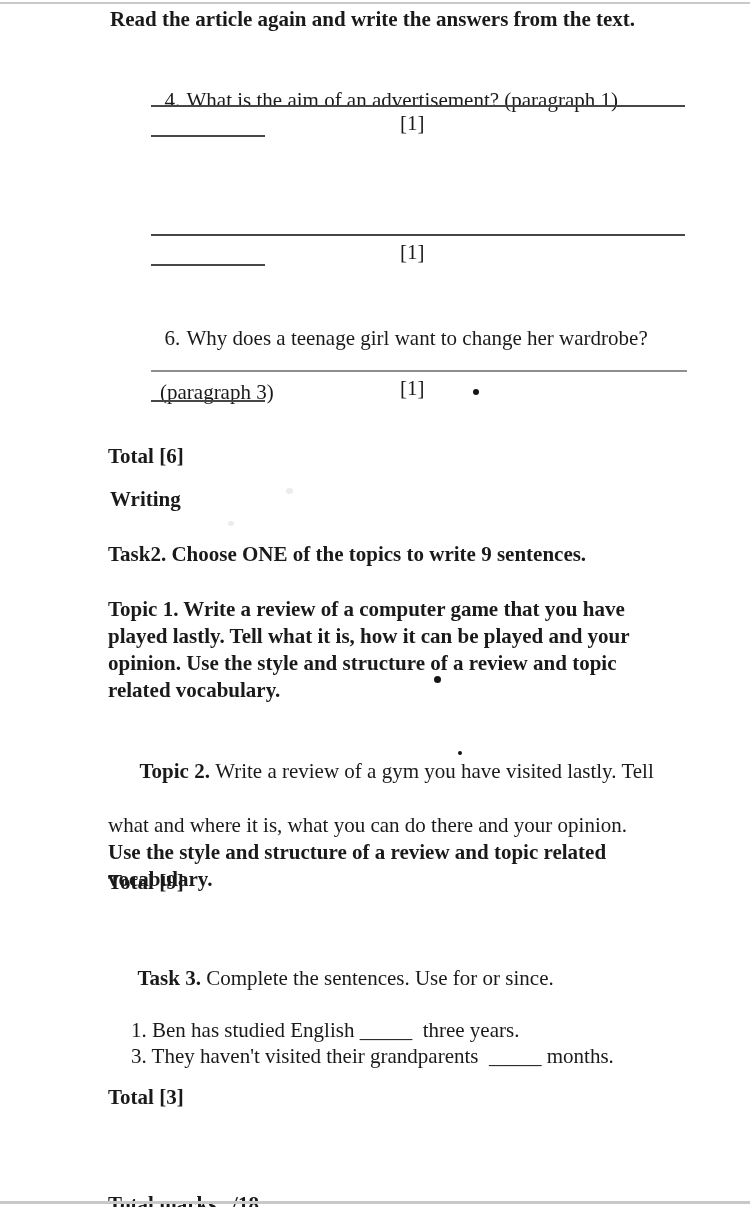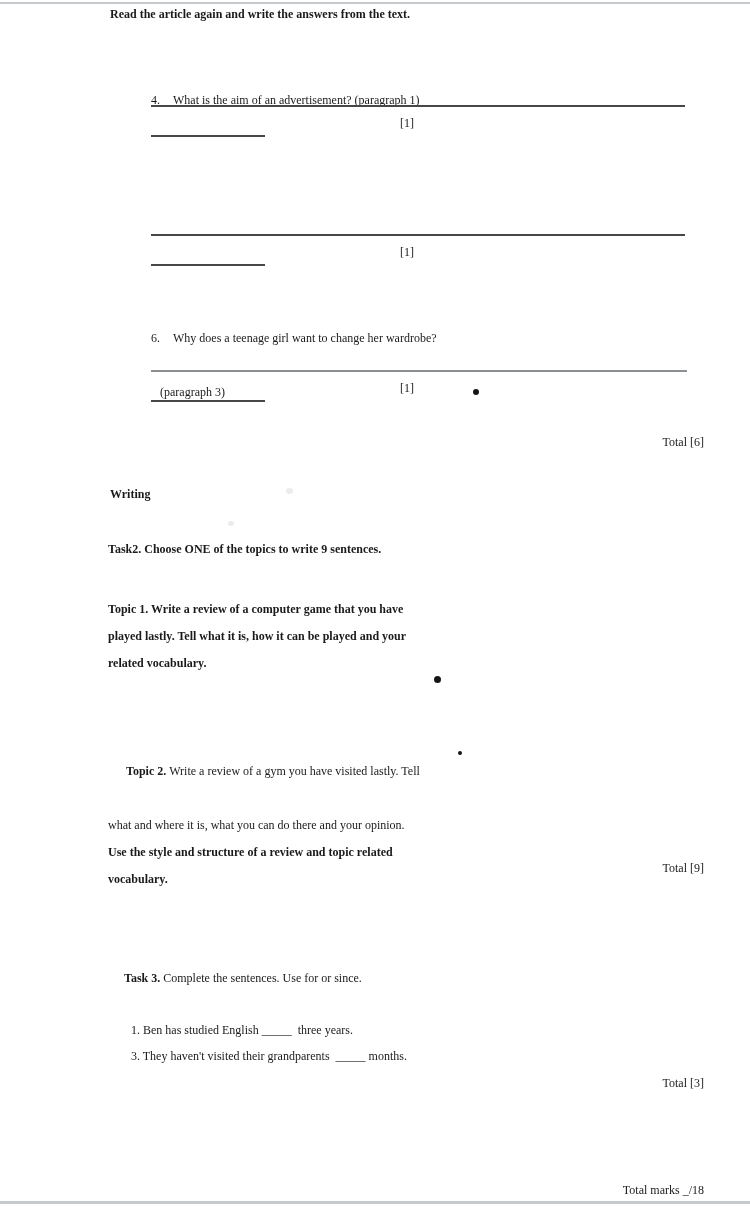--- a/index.html
+++ b/index.html
@@ -3,21 +3,21 @@
 <meta charset="utf-8">
 <style>
   html,body{margin:0;padding:0;background:#ffffff;}
   .page{
     position:relative;
     width:750px;
     height:1207px;
     background:#ffffff;
     font-family:"Liberation Serif","DejaVu Serif",serif;
     color:#1a1a1a;
-    font-size:12px;
+    font-size:21px;
     overflow:hidden;
   }
   .abs{position:absolute;}
   .b{font-weight:700;}
   .title{font-weight:700;white-space:pre;}
   .qline{line-height:27px;white-space:pre;}
   .qnum{display:inline-block;min-width:22px;}
   .qcont{padding-left:22px;}
   .rule{position:absolute;height:2px;}
   .rule-dark{background:#474747;}
@@ -25,24 +25,24 @@
   .ansrow{height:26px;}
   .blank{
     display:inline-block;
     width:114px;height:24px;
     border-bottom:2px solid #474747;
     vertical-align:bottom;
   }
   .mark{position:absolute;left:249px;top:0;line-height:24px;}
   .total-row{
     left:108px;width:596px;
-    text-align:right;
-    font-weight:400;
+    font-weight:700;
     line-height:22px;
     white-space:pre;
+    margin-top:14px;
   }
   .para{line-height:27px;}
   .para .pline{white-space:pre;}
   .t3items{line-height:26px;}
   .t3item{white-space:pre;line-height:26px;}
   .edge{position:absolute;left:0;width:750px;}
   .edge-top{top:2px;height:2px;background:#c6cacd;}
   .edge-bottom{top:1201px;height:3px;background:#c6c9cc;}
   .speck{position:absolute;border-radius:50%;background:#161616;}
   .speck-faint{position:absolute;border-radius:50%;background:#ececec;}
@@ -87,20 +87,21 @@
 
   <div class="abs total-row" style="top:431px">Total [6]</div>
 
   <div class="abs b" style="top:487px;left:110px">Writing</div>
 
   <div class="abs b" style="top:542px;left:108px;white-space:pre">Task2. Choose ONE of the topics to write 9 sentences.</div>
 
   <div class="abs para b" style="top:596px;left:108px">
     <div class="pline">Topic 1. Write a review of a computer game that you have</div>
     <div class="pline">played lastly. Tell what it is, how it can be played and your</div>
+    <div class="pline">opinion. Use the style and structure of a review and topic</div>
     <div class="pline">related vocabulary.</div>
   </div>
 
   <div class="abs para" style="top:731px;left:108px">
     <div class="pline">
       <span class="b">Topic 2. </span><span>Write a review of a gym you have visited lastly. Tell</span>
     </div>
     <div class="pline">what and where it is, what you can do there and your opinion.</div>
     <div class="pline b">Use the style and structure of a review and topic related</div>
     <div class="pline b">vocabulary.</div>

